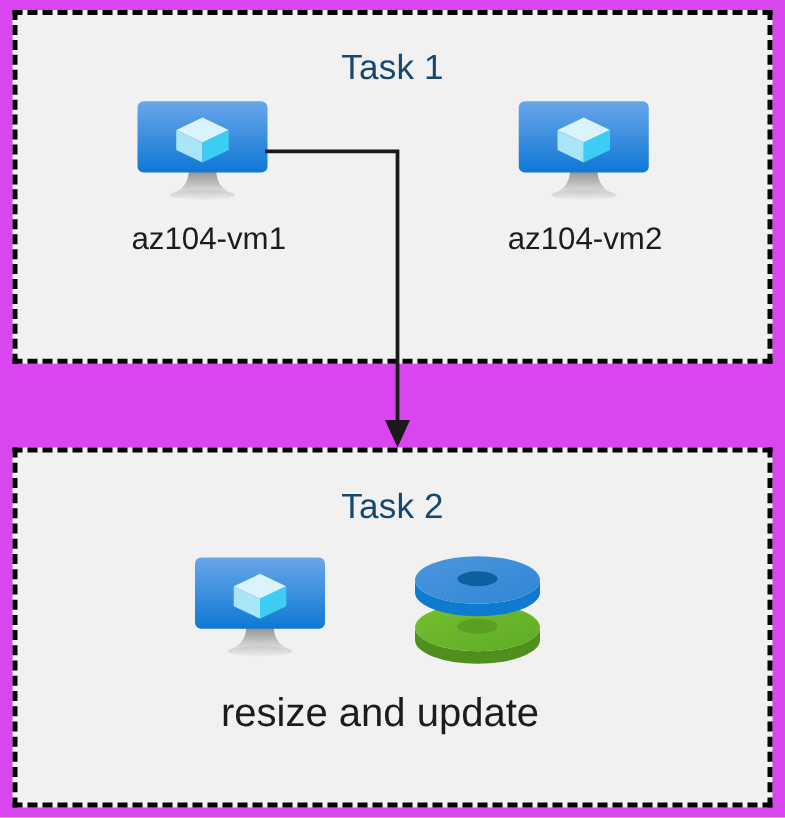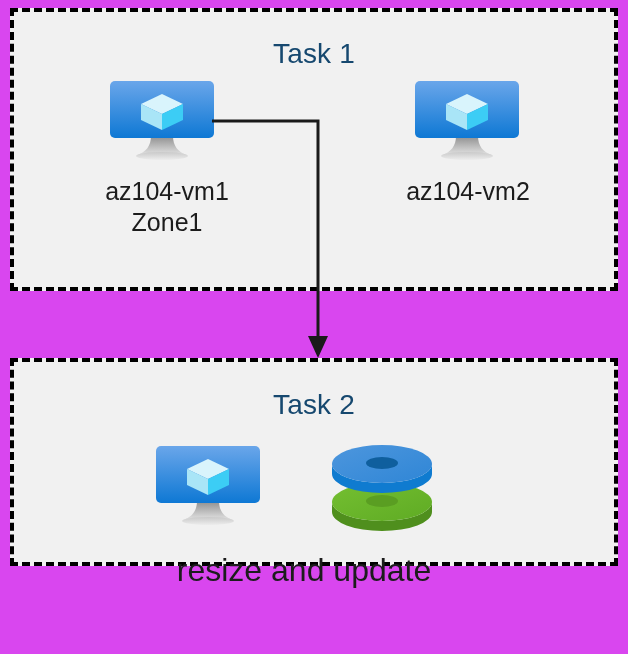--- a/index.html
+++ b/index.html
@@ -34,21 +34,21 @@
   #task1-box {
     left: 10px;
     top: 8px;
     width: 608px;
     height: 283px;
   }
   #task2-box {
     left: 10px;
     top: 358px;
     width: 608px;
-    height: 208px;
+    height: 288px;
   }
 
   .group-title {
     position: absolute;
     width: 100%;
     left: 0;
     text-align: center;
     color: #16486f;
     font-size: 28px;
     line-height: 32px;
@@ -136,21 +136,20 @@
       <rect x="1" y="1" width="104" height="57" rx="5" ry="5" fill="url(#scr1)"></rect>
       <g>
         <path d="M53 14 L74 24 L53 34 L32 24 Z" fill="#d9f4fc"></path>
         <path d="M32 24 L53 34 L53 50 L32 40 Z" fill="#a9e5f7"></path>
         <path d="M74 24 L53 34 L53 50 L74 40 Z" fill="#3ccdf5"></path>
       </g>
     </svg>
   </div>
   <div class="node-label" id="vm1-label">
     <span>az104-vm1</span>
-    <span class="line2">Zone1</span>
   </div>
 
   <div class="icon-wrap" id="vm2-icon">
     <svg viewBox="0 0 106 84" xmlns="http://www.w3.org/2000/svg">
       <defs>
         <linearGradient id="scr2" x1="0" y1="0" x2="0" y2="1">
           <stop offset="0%" stop-color="#6aa6ea"></stop>
           <stop offset="100%" stop-color="#0e78d4"></stop>
         </linearGradient>
         <linearGradient id="std2" x1="0" y1="0" x2="0" y2="1">

